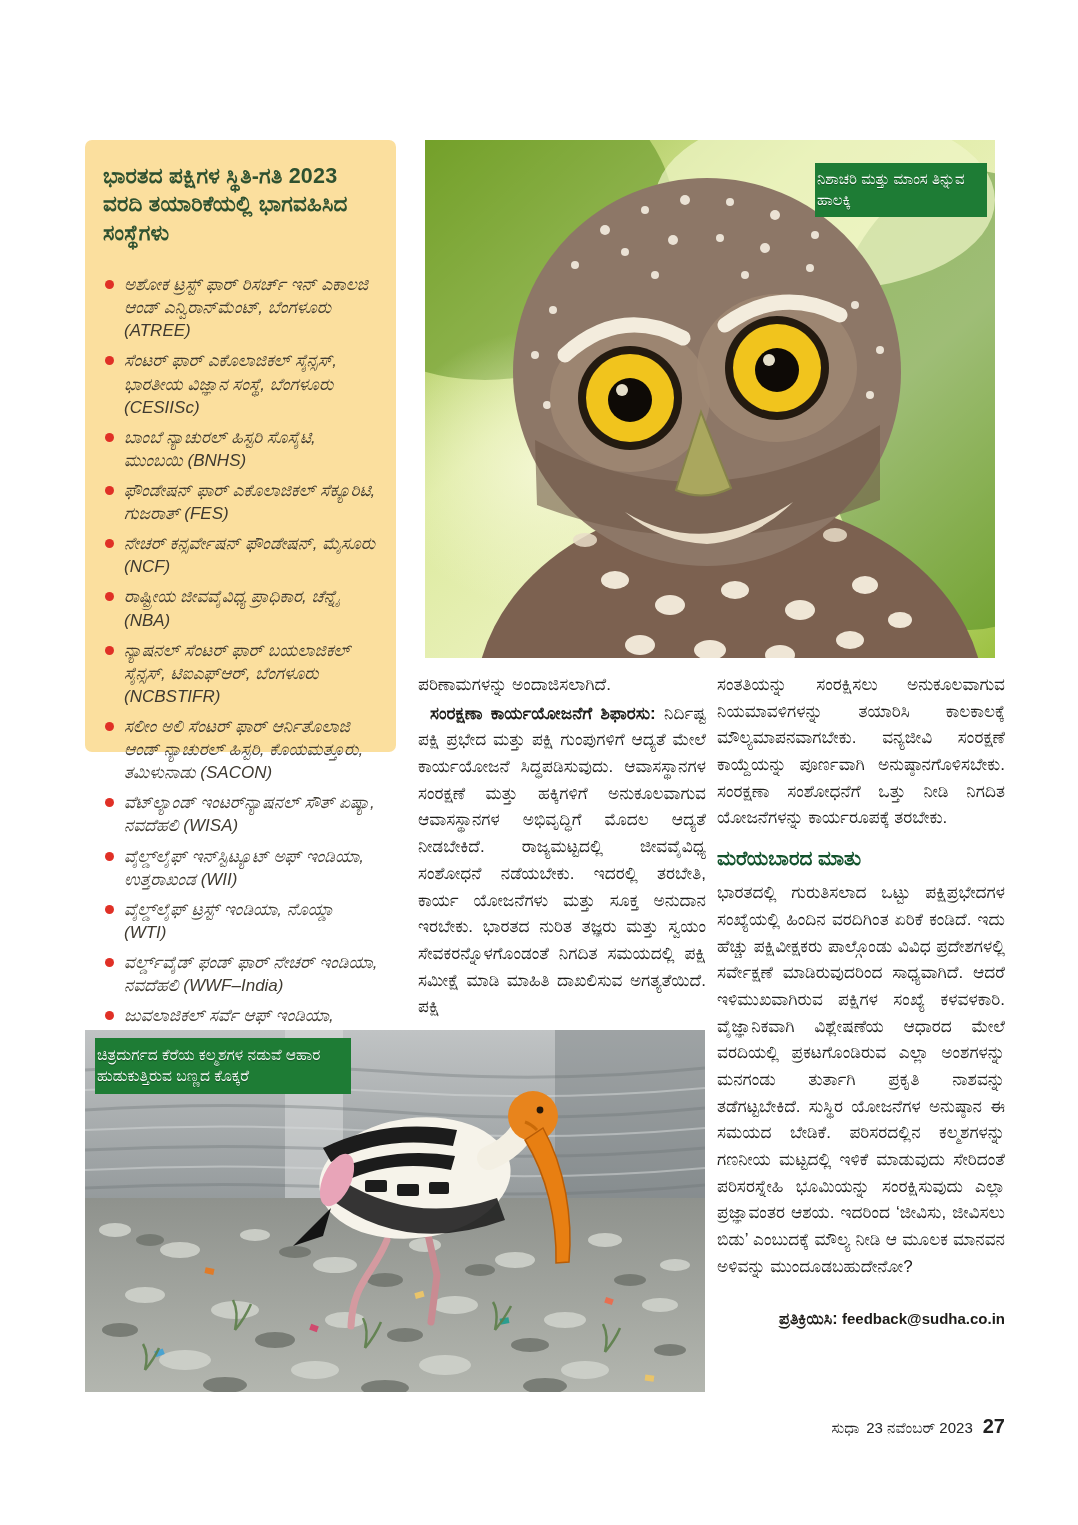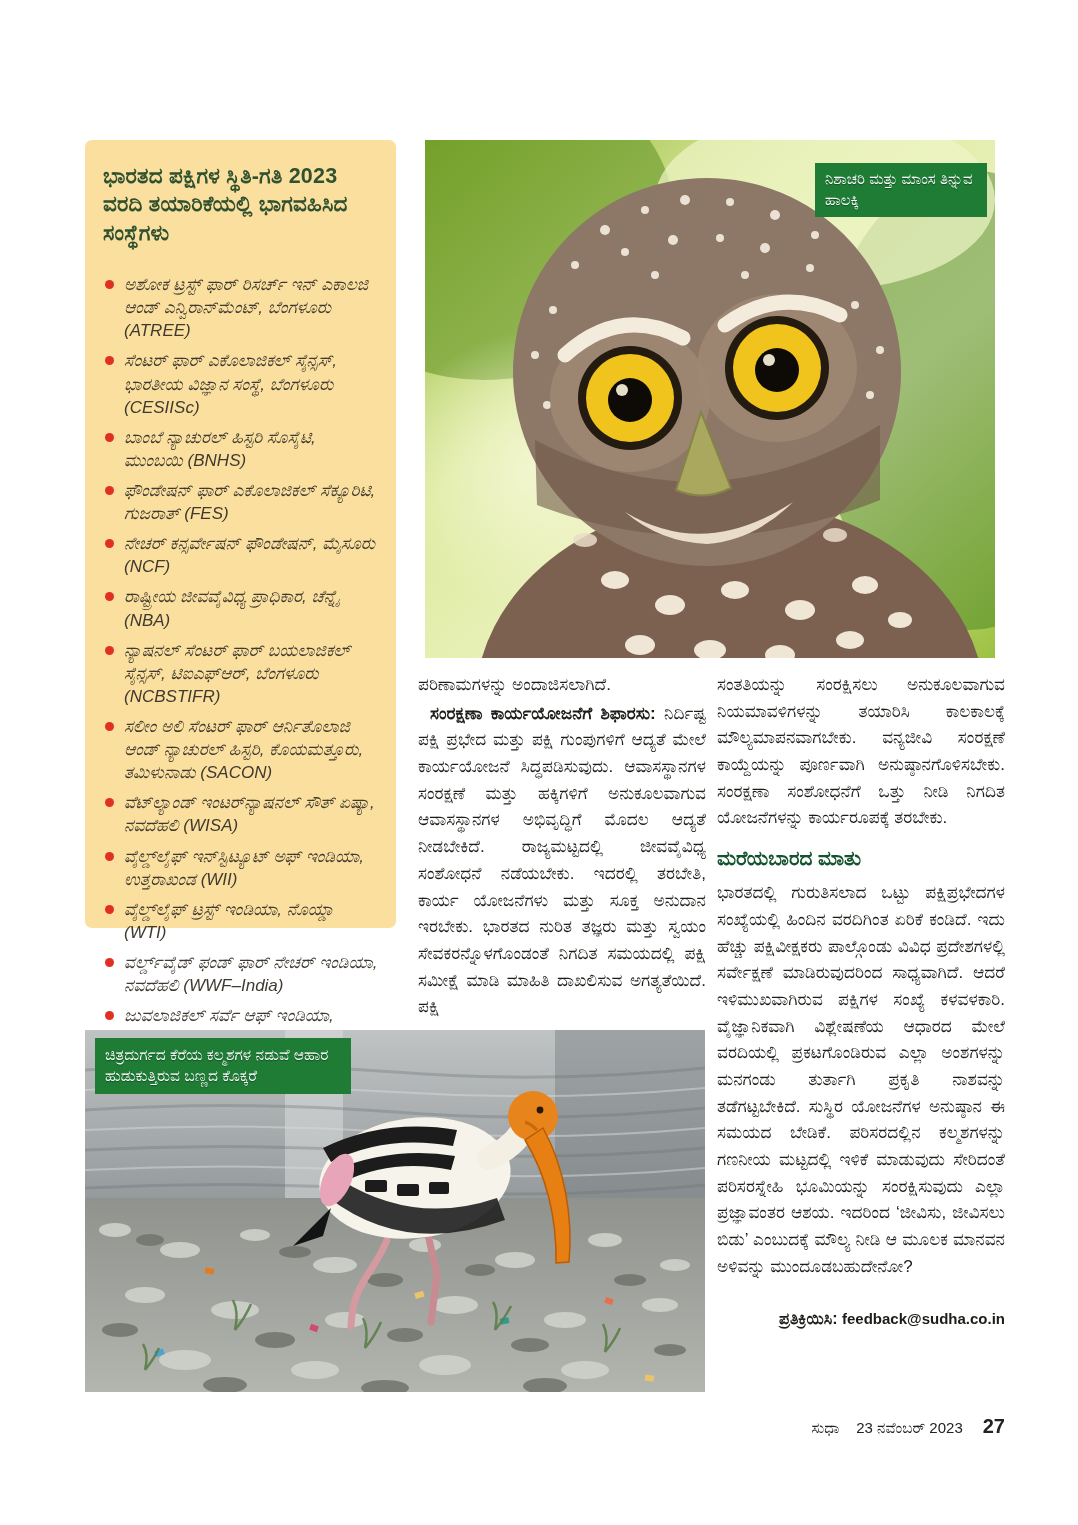--- a/index.html
+++ b/index.html
@@ -11,21 +11,21 @@
   }
   *{margin:0;padding:0;box-sizing:border-box;}
   html,body{background:#e9e9e9;}
   body{font-family:"Liberation Sans","DejaVu Sans",sans-serif;}
   .page{
     position:relative;width:1078px;height:1525px;margin:0 auto;
     background:#ffffff;overflow:hidden;
   }
   
   .infobox{
-    position:absolute;left:85px;top:140px;width:311px;height:788px;
+    position:absolute;left:85px;top:140px;width:311px;height:612px;
     background:var(--infobox_bg);border-radius:7px;padding:22px 18px 18px 18px;
   }
   .infobox h2{
     font-size:21.5px;line-height:1.32;font-weight:bold;color:var(--title_green);
     margin-bottom:26px;letter-spacing:.2px;
   }
   .org-list{list-style:none;}
   .org-list li{
     position:relative;padding-left:21px;margin-bottom:7px;
     font-size:17px;line-height:1.36;color:#3f3a30;font-style:italic;
@@ -34,42 +34,42 @@
     position:absolute;left:2px;top:7px;width:9px;height:9px;border-radius:50%;
     background:var(--bullet);
   }
   
   figure{position:absolute;overflow:hidden;}
   .owl-photo{left:425px;top:140px;width:570px;height:518px;}
   .stork-photo{left:85px;top:1030px;width:620px;height:362px;}
   figure svg{display:block;width:100%;height:100%;}
   .photo-caption{
     position:absolute;background:var(--caption_bg);color:#fff;
-    font-size:15px;line-height:1.38;padding:6px 9px 7px 10px;
+    font-size:15px;line-height:1.38;padding:6px 9px 7px 2px;
     text-shadow:0 1px 1px rgba(0,0,0,.35);
   }
   .owl-cap{top:23px;right:8px;width:172px;}
   .stork-cap{top:8px;left:10px;width:256px;font-size:15.5px;}
   
   .col{position:absolute;top:672px;color:var(--body_text);
        font-size:17px;line-height:1.57;text-align:justify;}
   .col1{left:418px;width:288px;}
   .col2{left:717px;width:288px;}
   .col p{margin-bottom:2px;}
   .lead{font-weight:bold;margin-left:12px;}
   .subhead{
     font-size:20px;font-weight:bold;color:#14532d;
     margin:14px 0 10px 0;text-align:left;line-height:1.2;
   }
   .feedback{margin-top:26px;text-align:right;font-weight:bold;font-size:16px;}
   .fb-email{font-family:Liberation Sans, sans-serif;font-size:15px;}
   
   .footer{
     position:absolute;right:73px;top:1415px;color:#222;
-    font-size:15px;display:flex;align-items:baseline;gap:17px;
+    font-size:15px;display:flex;align-items:baseline;gap:7px;
   }
   .footer .pageno{font-weight:bold;font-size:20px;margin-left:3px;}
 </style>
 </head>
 <body>
 
 <div class="page">
 
   <aside class="infobox">
     <h2>ಭಾರತದ ಪಕ್ಷಿಗಳ ಸ್ಥಿತಿ-ಗತಿ 2023 ವರದಿ ತಯಾರಿಕೆಯಲ್ಲಿ ಭಾಗವಹಿಸಿದ ಸಂಸ್ಥೆಗಳು</h2>

